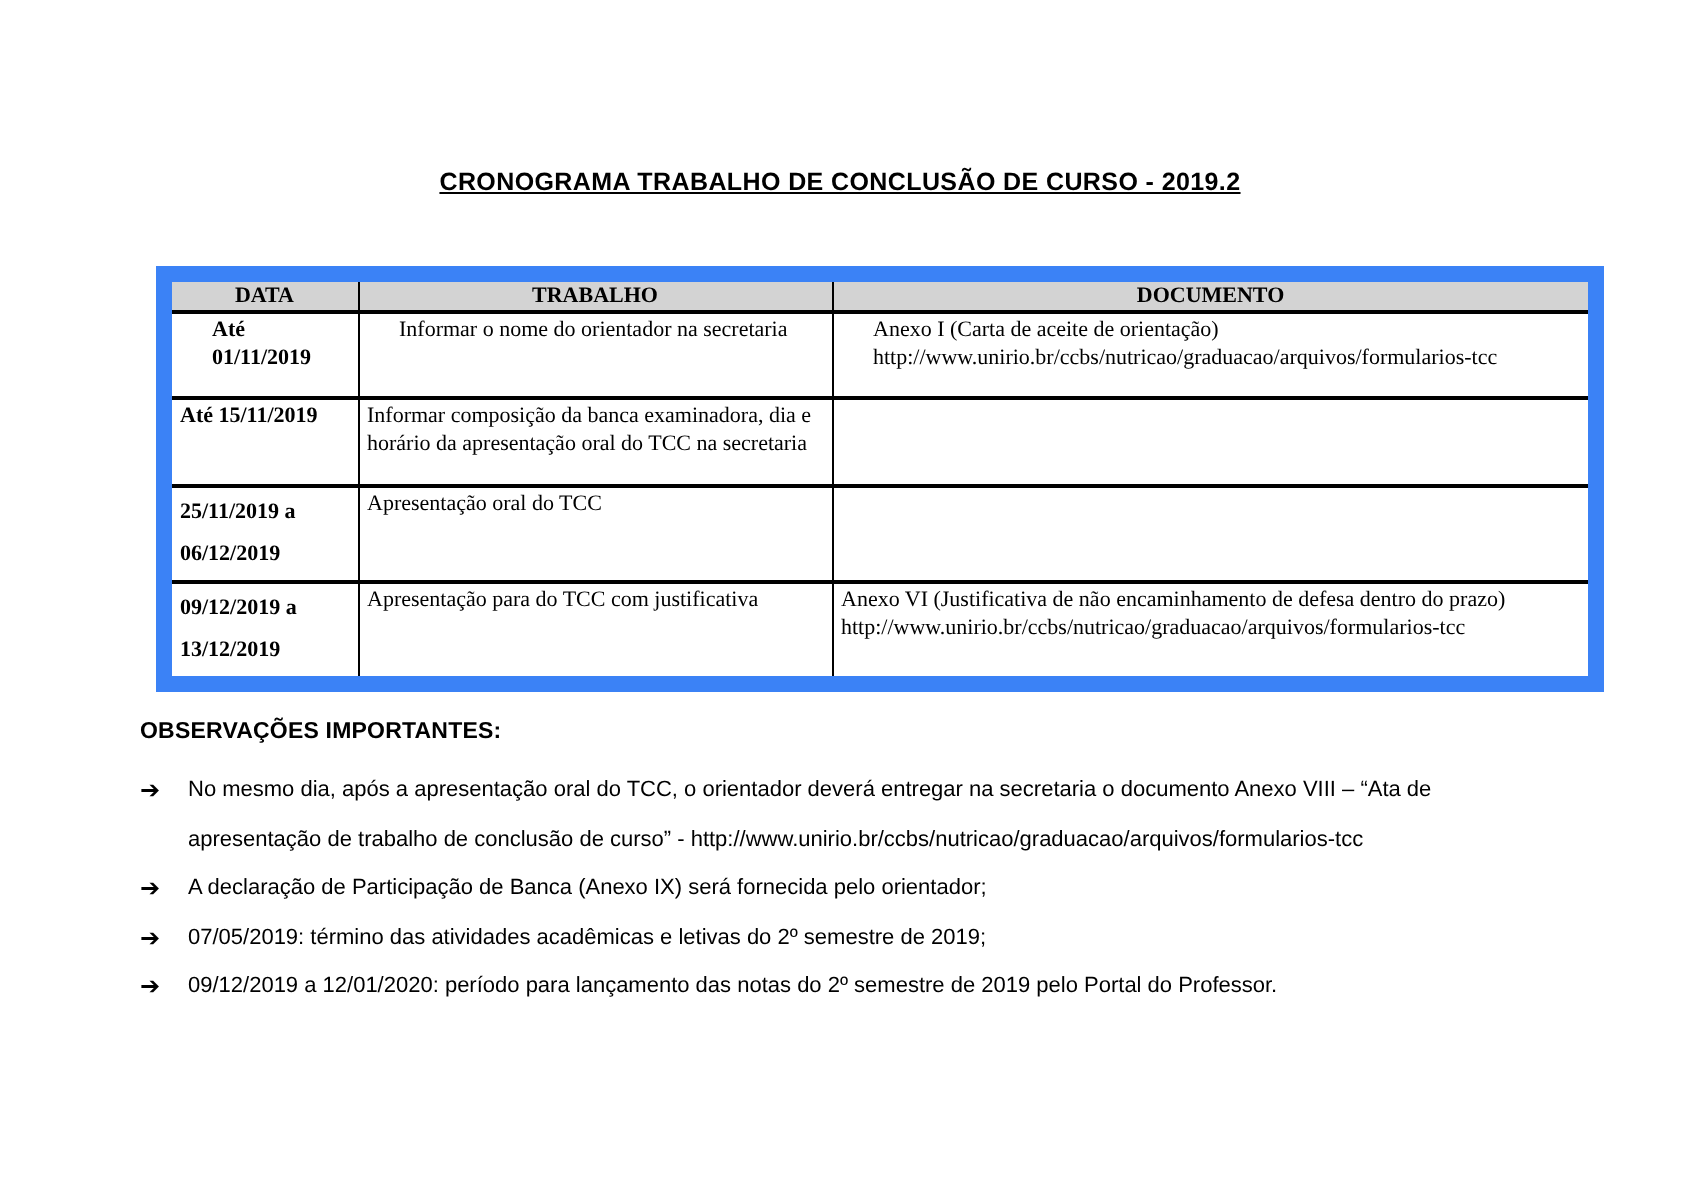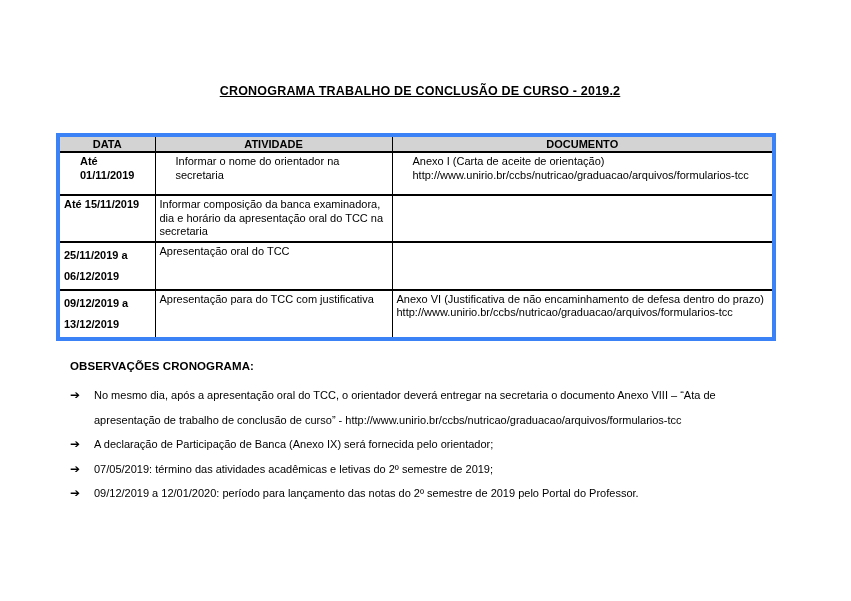--- a/index.html
+++ b/index.html
@@ -28,25 +28,26 @@
     text-align: center;
     font-size: 12.5px;
     font-weight: bold;
     text-decoration: underline;
     letter-spacing: 0.2px;
     white-space: nowrap;
   }
   table.schedule {
     position: absolute;
     top: 133px;
-    left: 56px;
+    left: 78px;
     width: 716px;
     border-collapse: collapse;
     table-layout: fixed;
-    border: 4px solid #3b82f6;
+    border: 8px solid #3b82f6;
+    font-family: Liberation Serif, serif;
   }
   table.schedule col.c-data  { width: 97px; }
   table.schedule col.c-ativ  { width: 237px; }
   table.schedule col.c-doc   { width: 382px; }
   table.schedule th {
     background: var(--header-bg, #d3d3d3);
     border: 1px solid #000;
     border-bottom: 2px solid #000;
     font-size: 11px;
     font-weight: bold;
@@ -110,21 +111,21 @@
 
   <table class="schedule">
     <colgroup>
       <col class="c-data">
       <col class="c-ativ">
       <col class="c-doc">
     </colgroup>
     <thead>
       <tr>
         <th>DATA</th>
-        <th>ATIVIDADE</th>
+        <th>TRABALHO</th>
         <th>DOCUMENTO</th>
       </tr>
     </thead>
     <tbody>
       <tr class="r1">
         <td class="date-cell">Até 01/11/2019</td>
         <td>Informar o nome do orientador na secretaria</td>
         <td>Anexo I (Carta de aceite de orientação)
 http://www.unirio.br/ccbs/nutricao/graduacao/arquivos/formularios-tcc</td>
       </tr>
@@ -143,21 +144,21 @@
         <td class="date-cell spaced">09/12/2019 a
 13/12/2019</td>
         <td>Apresentação para do TCC com justificativa</td>
         <td>Anexo VI (Justificativa de não encaminhamento de defesa dentro do prazo)
 http://www.unirio.br/ccbs/nutricao/graduacao/arquivos/formularios-tcc</td>
       </tr>
     </tbody>
   </table>
 
   <div class="observations">
-    <div class="obs-heading">OBSERVAÇÕES CRONOGRAMA:</div>
+    <div class="obs-heading">OBSERVAÇÕES IMPORTANTES:</div>
 
     <div class="obs-item">
       <span class="arrow">➔</span>
       <span class="obs-text">No mesmo dia, após a apresentação oral do TCC, o orientador deverá entregar na secretaria o documento Anexo VIII – “Ata de apresentação de trabalho de conclusão de curso” - http://www.unirio.br/ccbs/nutricao/graduacao/arquivos/formularios-tcc</span>
     </div>
     <div class="obs-item">
       <span class="arrow">➔</span>
       <span class="obs-text">A declaração de Participação de Banca (Anexo IX) será fornecida pelo orientador;</span>
     </div>
     <div class="obs-item">

